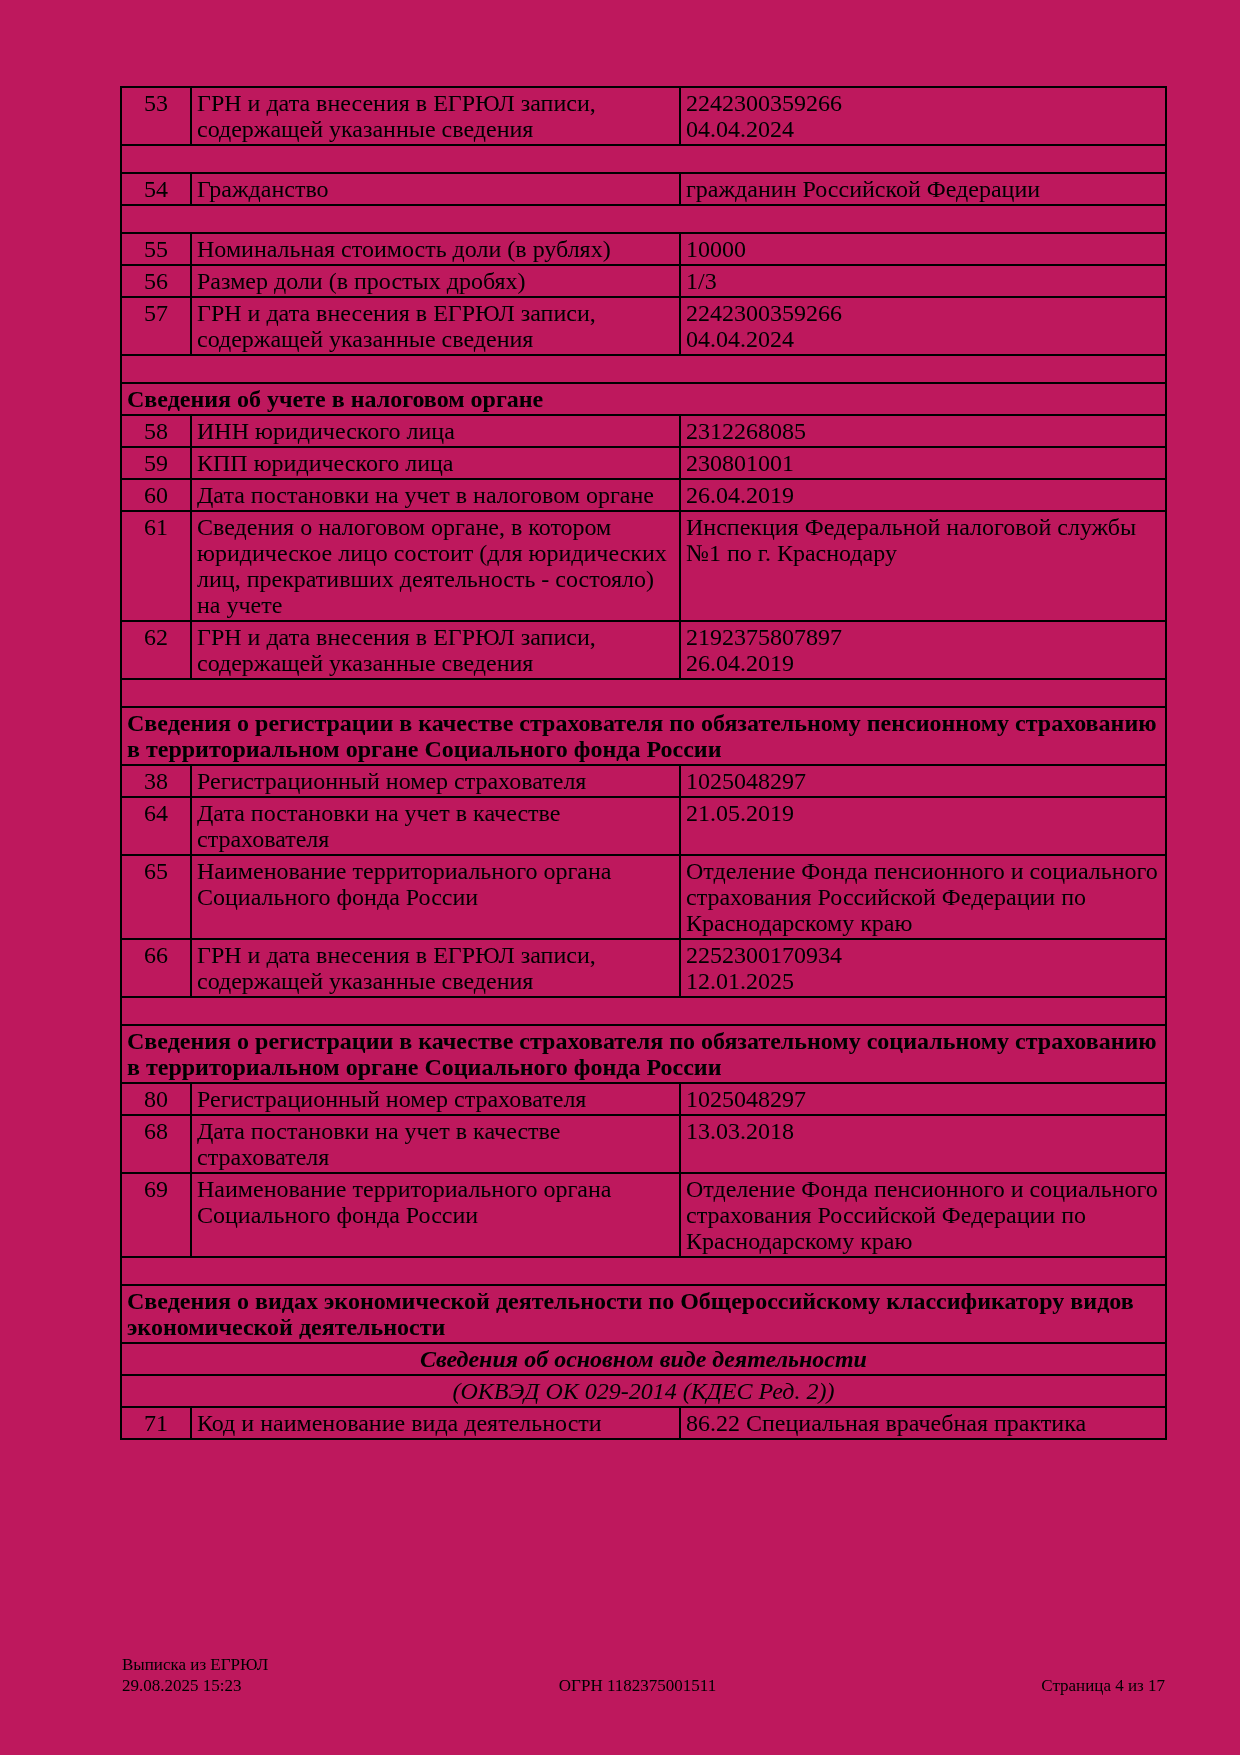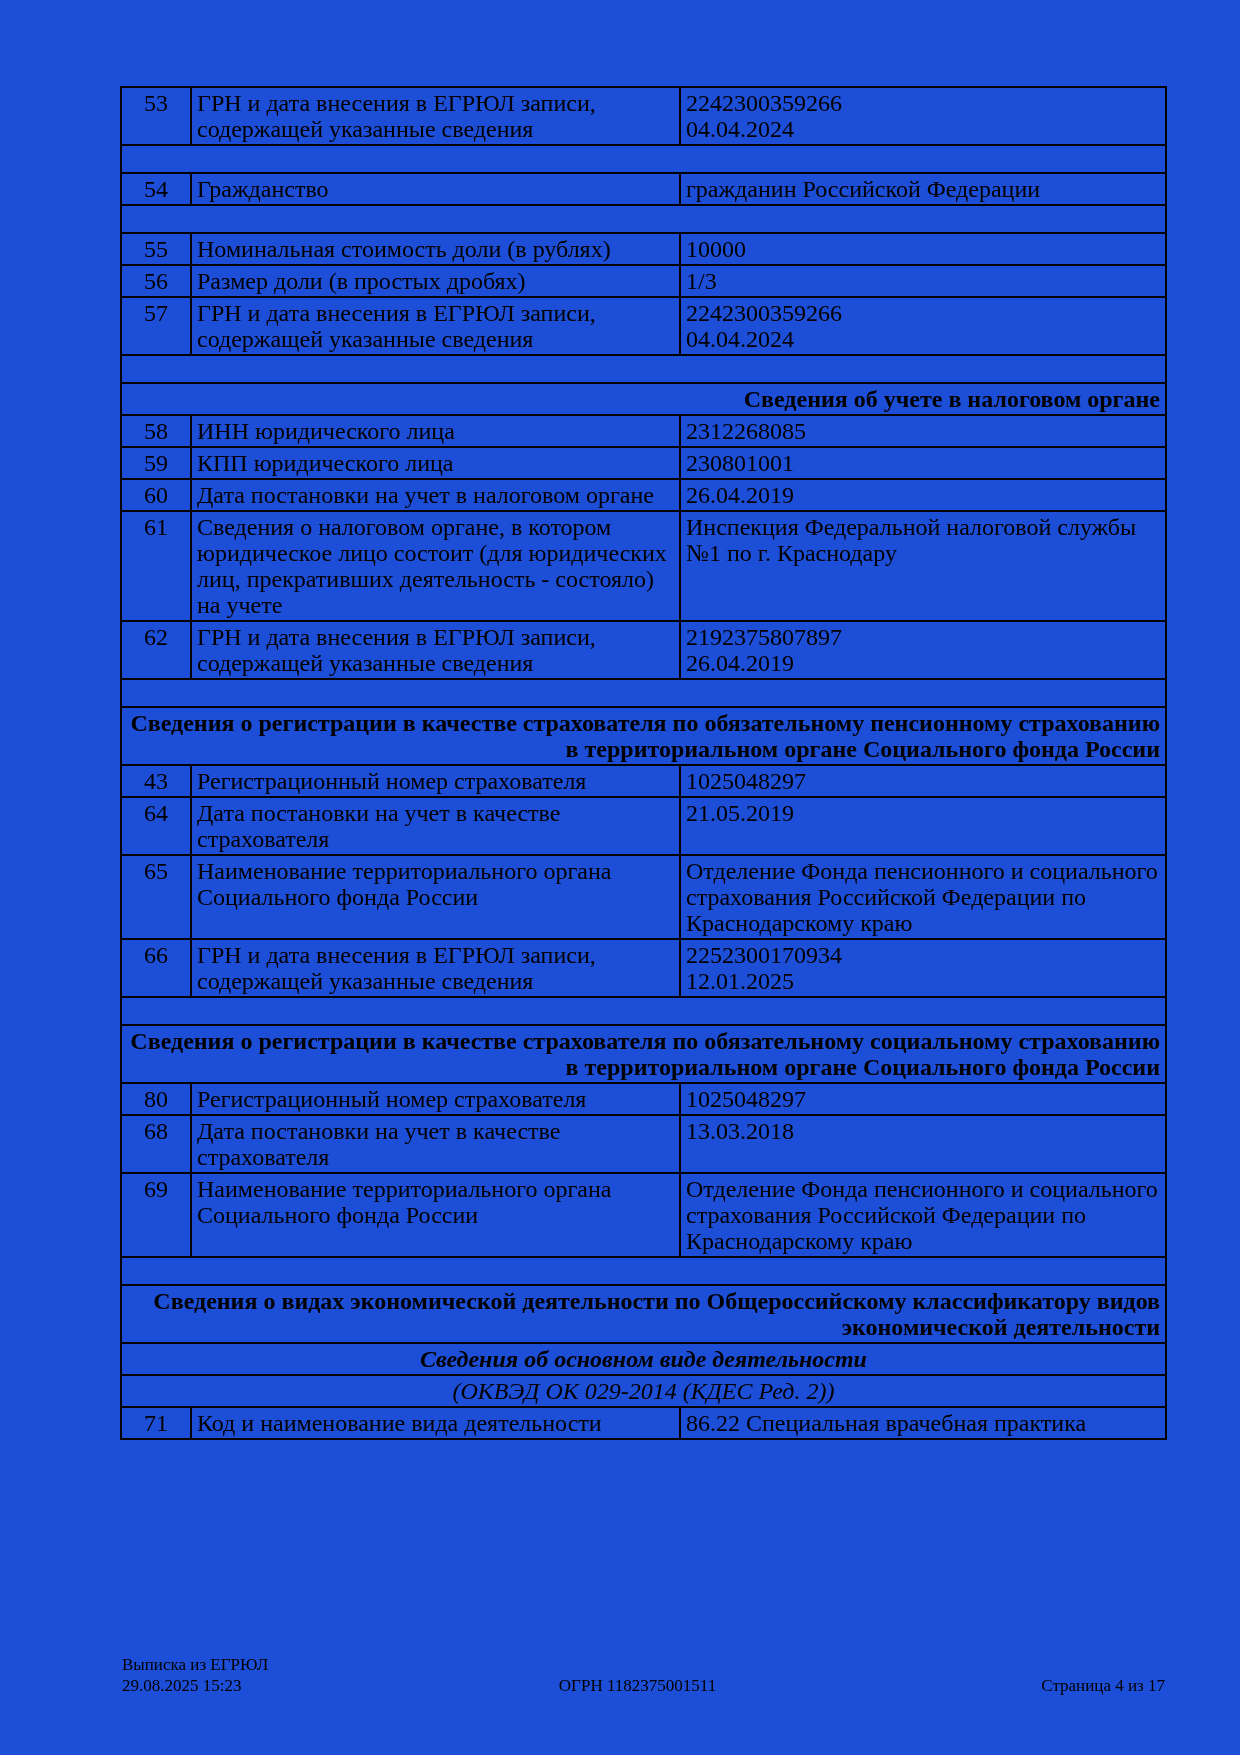--- a/index.html
+++ b/index.html
@@ -4,21 +4,21 @@
 <style>
   html, body {
     margin: 0;
     padding: 0;
     background: #ffffff;
   }
   .page {
     position: relative;
     width: 1240px;
     height: 1755px;
-    background: #1d4ed8;
+    background: #be185d;
     font-family: "Liberation Serif", serif;
     color: #000000;
     overflow: hidden;
   }
   table.egrul {
     position: absolute;
     left: 120px;
     top: 86px;
     width: 1045px;
     border-collapse: collapse;
@@ -43,21 +43,21 @@
   td.value {
     padding: 2px 4px 2px 5px;
     margin-top: 32px;
   }
   td.spacer {
     height: 22px;
     padding: 0;
   }
   td.section {
     font-weight: bold;
-    text-align: right;
+    text-align: left;
     padding: 2px 8px;
     border-radius: 12px;
   }
   td.sub-bi {
     font-weight: bold;
     font-style: italic;
     text-align: center;
     padding: 2px 8px;
   }
   td.sub-i {
@@ -167,21 +167,21 @@
           <td class="label">ГРН и дата внесения в ЕГРЮЛ записи, содержащей указанные сведения</td>
           <td class="value">2192375807897<br>26.04.2019</td>
         </tr>
         <tr>
           <td colspan="3" class="spacer"></td>
         </tr>
         <tr>
           <td colspan="3" class="section">Сведения о регистрации в качестве страхователя по обязательному пенсионному страхованию в территориальном органе Социального фонда России</td>
         </tr>
         <tr>
-          <td class="num">43</td>
+          <td class="num">38</td>
           <td class="label">Регистрационный номер страхователя</td>
           <td class="value">1025048297</td>
         </tr>
         <tr>
           <td class="num">64</td>
           <td class="label">Дата постановки на учет в качестве страхователя</td>
           <td class="value">21.05.2019</td>
         </tr>
         <tr>
           <td class="num">65</td>

